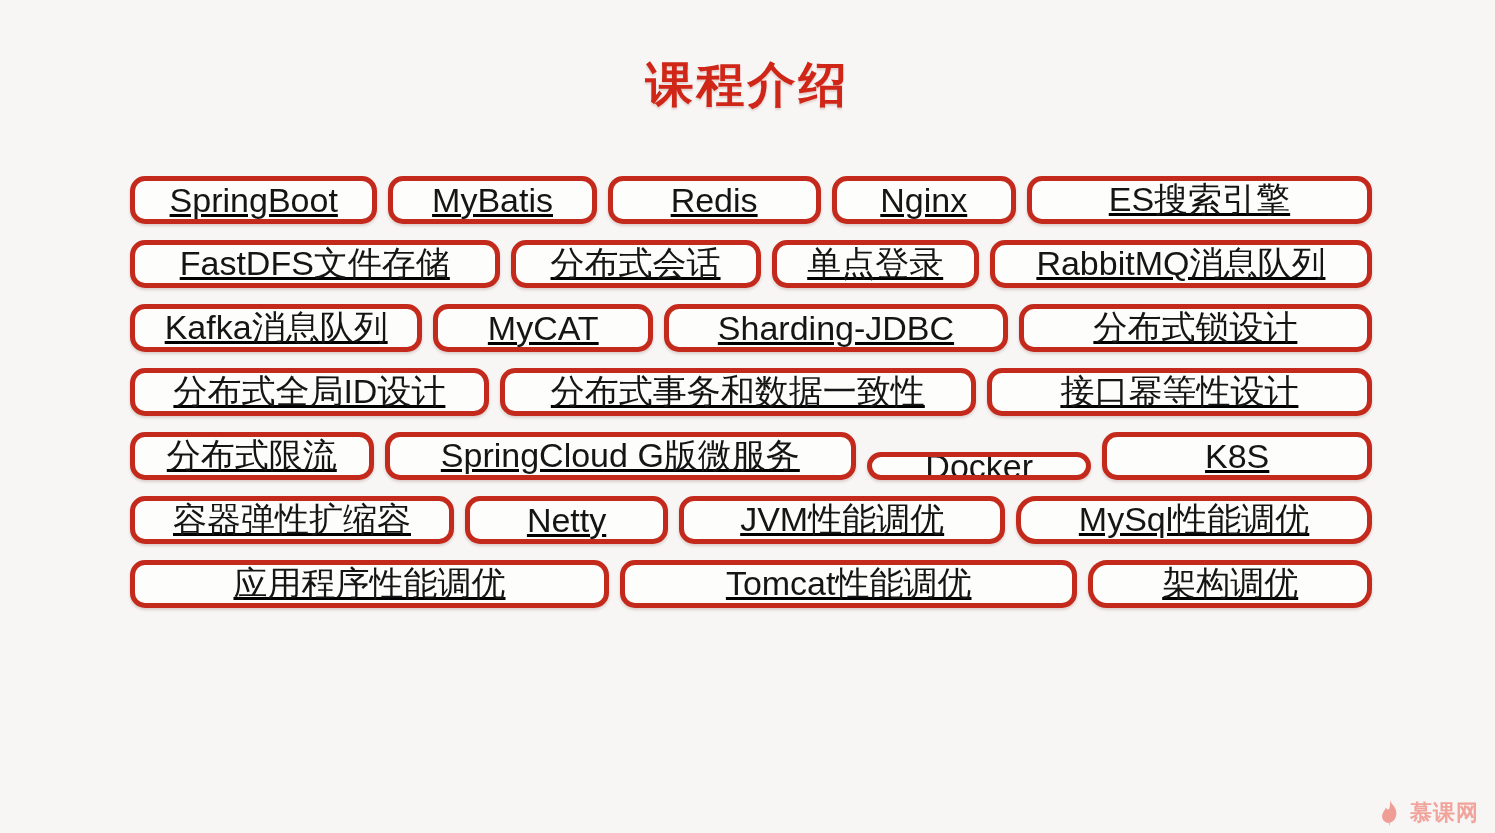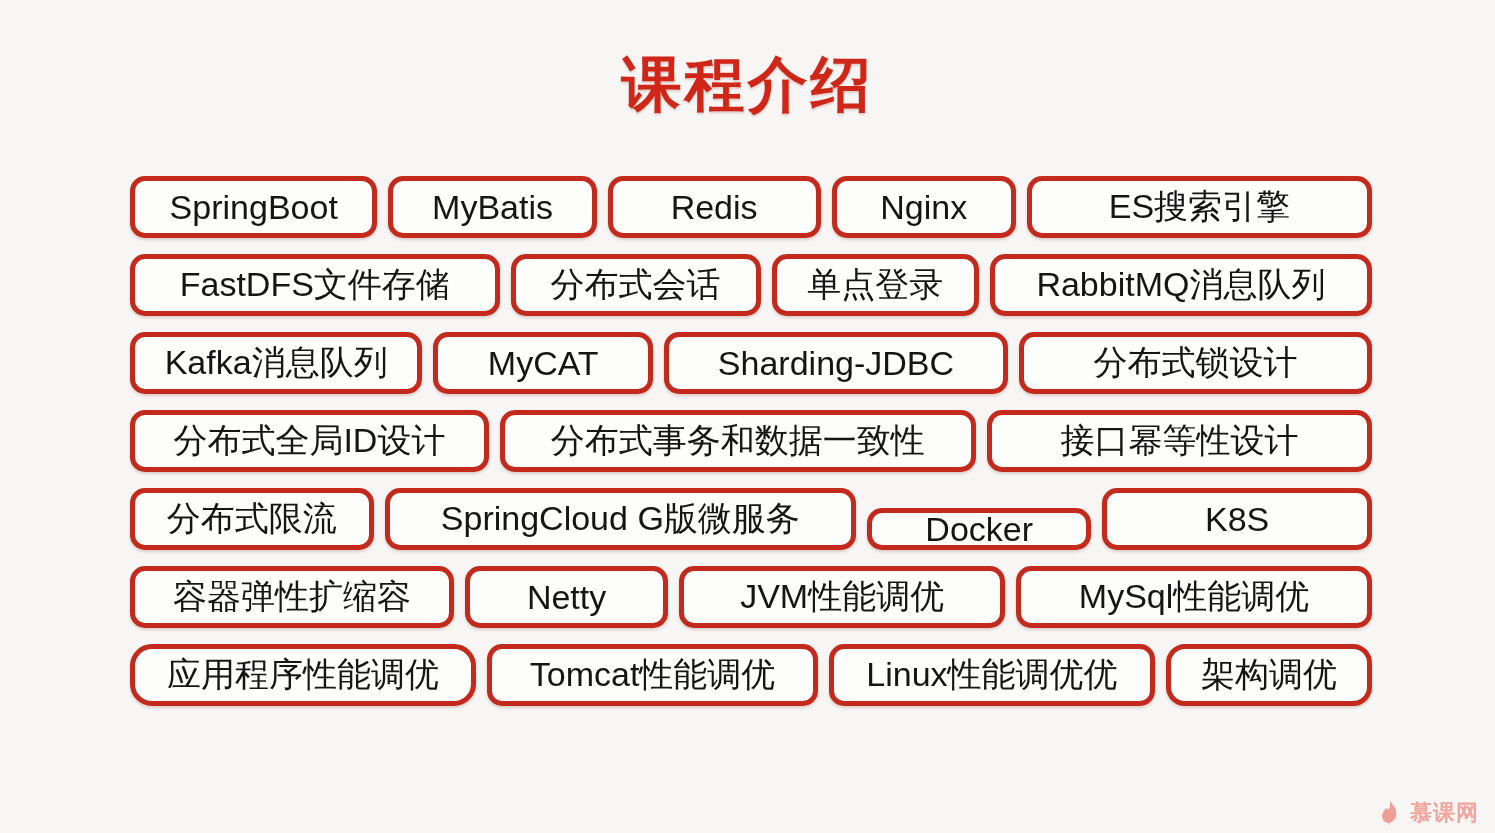--- a/index.html
+++ b/index.html
@@ -13,41 +13,42 @@
     background: #f7f6f5;
     overflow: hidden;
     font-family: "Liberation Sans", "DejaVu Sans", sans-serif;
   }
   .title {
     position: absolute;
     top: 40px;
     left: 0;
     width: 100%;
     text-align: center;
-    font-size: 60px;
+    font-size: 48px;
     line-height: 90px;
     font-weight: 800;
     letter-spacing: 3px;
     color: #d02617;
     text-shadow: 0 2px 2px rgba(120, 30, 20, 0.18);
     margin: 0;
   }
   .grid {
     position: absolute;
     left: 130px;
     right: 123px;
     top: 176px;
     display: flex;
     flex-direction: column;
     gap: 16px;
   }
   .row {
     display: flex;
     gap: 11px;
-    height: 62px;
+    height: 48px;
+    text-decoration: underline;
   }
   .badge {
     flex-grow: 1;
     flex-basis: 0;
     border: 5px solid #c42a1c;
     border-radius: 15px;
     background: #fdfdfc;
     box-shadow: 0 2px 3px rgba(90, 20, 10, 0.18), inset 0 0 0 1px rgba(255,255,255,0.6);
     display: flex;
     align-items: center;
@@ -112,26 +113,25 @@
       <div class="row">
         <div class="badge" style="flex-grow: 242;">分布式限流</div>
         <div class="badge" style="flex-grow: 478;">SpringCloud G版微服务</div>
         <div class="badge" style="flex-grow: 222; margin-top: 20px;">Docker</div>
         <div class="badge" style="flex-grow: 269;">K8S</div>
       </div>
       <div class="row">
         <div class="badge" style="flex-grow: 325;">容器弹性扩缩容</div>
         <div class="badge" style="flex-grow: 200;">Netty</div>
         <div class="badge" style="flex-grow: 327;">JVM性能调优</div>
-        <div class="badge" style="flex-grow: 358;">MySql性能调优</div>
+        <div class="badge" style="flex-grow: 358; border-radius: 20px;">MySql性能调优</div>
       </div>
       <div class="row">
-        <div class="badge" style="flex-grow: 348; border-radius: 22px;">应用程序性能调优</div>
+        <div class="badge" style="flex-grow: 348;">应用程序性能调优</div>
         <div class="badge" style="flex-grow: 332;">Tomcat性能调优</div>
-        <div class="badge" style="flex-grow: 327;">Linux性能调优优</div>
         <div class="badge" style="flex-grow: 203; border-radius: 19px;">架构调优</div>
       </div>
     </div>
 
   <div class="logo">
     <svg class="flame" viewBox="0 0 17 26">
       <path fill="#ef9e96" d="M9.2 0 C9.6 3.4 13.4 5.6 14.6 9.2 C16 13.2 15.6 17.4 12.6 20.6 C10.4 23 7 23.6 4.4 22 C1.4 20.2 0.4 16.6 1.6 13.4 C2.4 11.2 4.2 9.8 4.8 7.4 C5.6 9 6.6 9.8 7.6 9.2 C9 8.2 9.2 4.6 9.2 0 Z M8.6 25.4 C8 24.4 7.8 23.2 8.4 22.2 C9 23.2 9.2 24.4 8.6 25.4 Z"></path>
     </svg>
     <span class="logo-text">慕课网</span>
   </div>

